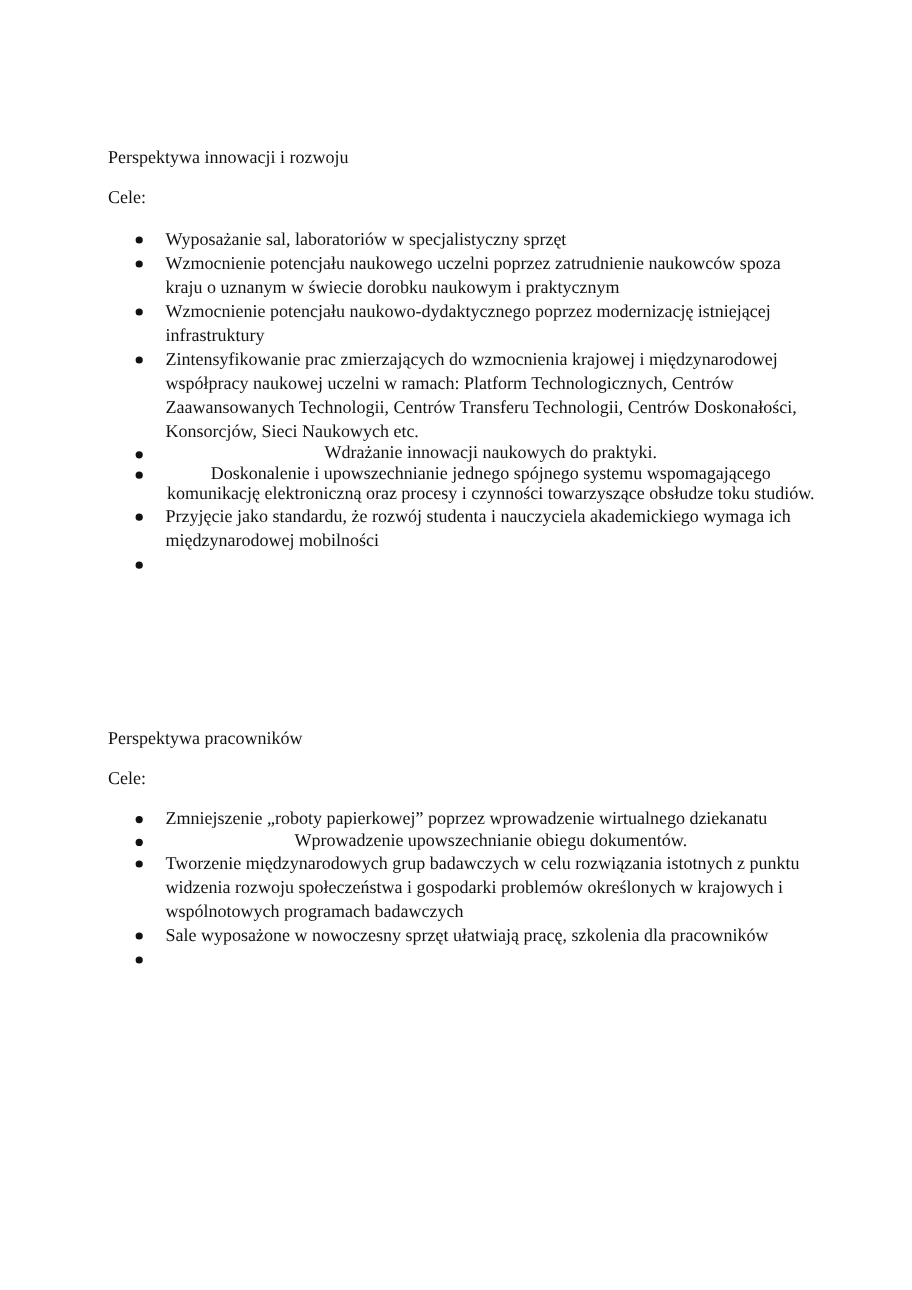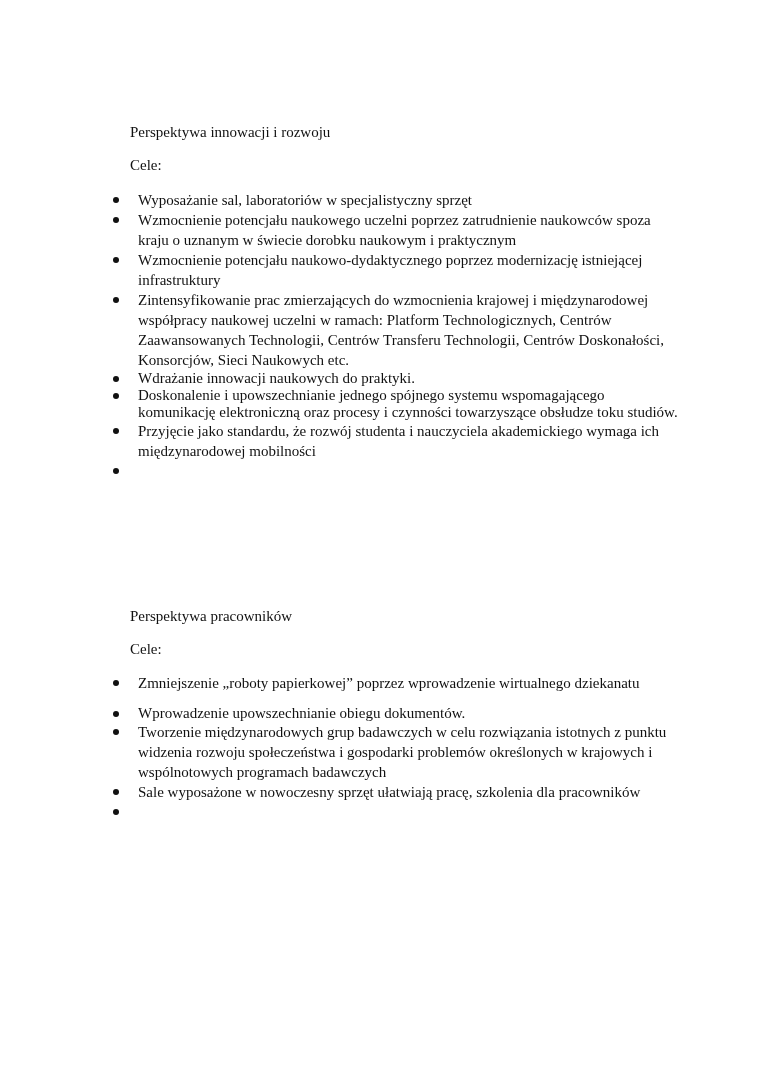--- a/index.html
+++ b/index.html
@@ -1,23 +1,23 @@
 <!DOCTYPE html>
 <html><head>
   <meta charset="utf-8">
   <style>
     html, body { margin: 0; padding: 0; background: #ffffff; }
     body { width: 760px; height: 1075px; position: relative; overflow: hidden;
       font-family: "Liberation Serif", "DejaVu Serif", serif; color: #111; font-size: 15px; }
     .page { position: absolute; left: 90px; top: 0; width: 600px; }
-    .heading { position: absolute; left: 0; white-space: nowrap; line-height: 20px; margin-left: 40px; }
+    .heading { position: absolute; left: 0; white-space: nowrap; line-height: 20px; }
     ul.goals { position: absolute; left: 0; margin: 0; padding: 0; list-style: none; width: 590px; }
     ul.goals li { position: relative; padding-left: 48px; line-height: 20px; }
     ul.goals li .bullet { position: absolute; left: 23px; top: 7px; width: 6px; height: 6px; border-radius: 50%; background: #111; }
-    ul.goals li.tight { line-height: 17px; }
+    ul.goals li.tight { line-height: 17px; text-align: center; }
     ul.goals li.tight .bullet { top: 6px; }
   </style>
 </head>
 <body>
 
 <div class="page">
   <div class="heading" style="top:122px">Perspektywa innowacji i rozwoju</div>
   <div class="heading" style="top:155px">Cele:</div>
   <ul class="goals" style="top:190px">
     <li><span class="bullet"></span><span>Wyposażanie sal, laboratoriów w specjalistyczny sprzęt</span></li>
@@ -26,19 +26,19 @@
     <li><span class="bullet"></span><span>Zintensyfikowanie prac zmierzających do wzmocnienia krajowej i międzynarodowej współpracy naukowej uczelni w ramach:  Platform Technologicznych, Centrów Zaawansowanych Technologii, Centrów Transferu Technologii, Centrów Doskonałości, Konsorcjów, Sieci Naukowych etc.</span></li>
     <li class="tight"><span class="bullet"></span><span>Wdrażanie innowacji naukowych do praktyki.</span></li>
     <li class="tight"><span class="bullet"></span><span>Doskonalenie i upowszechnianie jednego spójnego systemu wspomagającego komunikację elektroniczną oraz procesy i czynności towarzyszące obsłudze toku studiów.</span></li>
     <li><span class="bullet"></span><span>Przyjęcie jako standardu, że rozwój studenta i nauczyciela akademickiego wymaga ich międzynarodowej mobilności</span></li>
     <li><span class="bullet"></span></li>
   </ul>
 
   <div class="heading" style="top:606px">Perspektywa pracowników</div>
   <div class="heading" style="top:639px">Cele:</div>
   <ul class="goals" style="top:673px">
-    <li style="margin-bottom:12px"><span class="bullet"></span><span>Zmniejszenie „roboty papierkowej” poprzez wprowadzenie wirtualnego dziekanatu</span></li>
+    <li style=""><span class="bullet"></span><span>Zmniejszenie „roboty papierkowej” poprzez wprowadzenie wirtualnego dziekanatu</span></li>
     <li class="tight"><span class="bullet"></span><span>Wprowadzenie upowszechnianie obiegu dokumentów.</span></li>
     <li><span class="bullet"></span><span>Tworzenie międzynarodowych grup badawczych w celu rozwiązania istotnych z punktu widzenia rozwoju społeczeństwa i gospodarki problemów określonych w krajowych i wspólnotowych programach badawczych</span></li>
     <li><span class="bullet"></span><span>Sale wyposażone w nowoczesny sprzęt ułatwiają pracę, szkolenia dla pracowników</span></li>
     <li><span class="bullet"></span></li>
   </ul>
 </div>
 
 </body></html>

